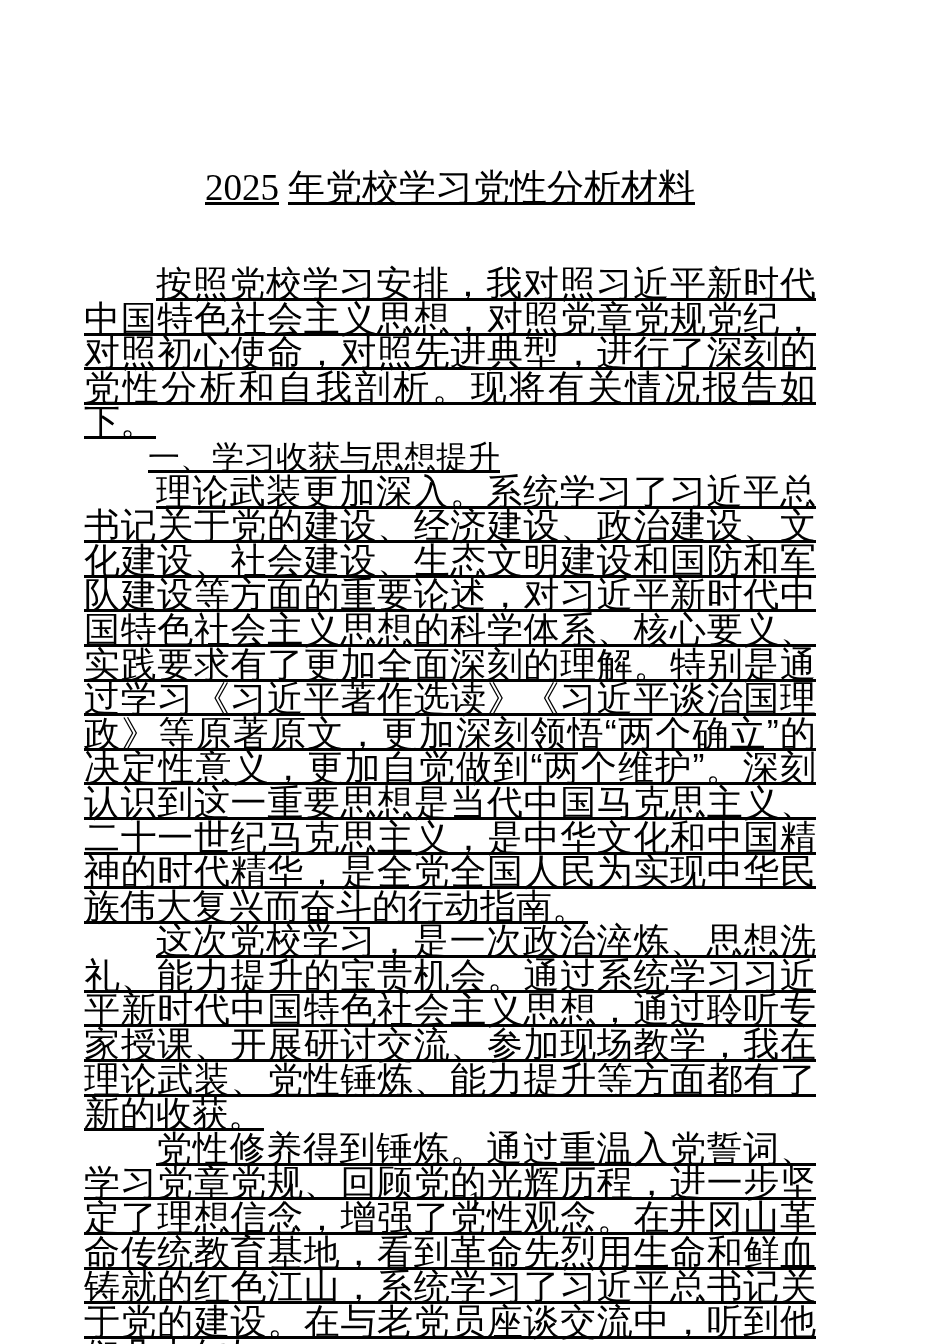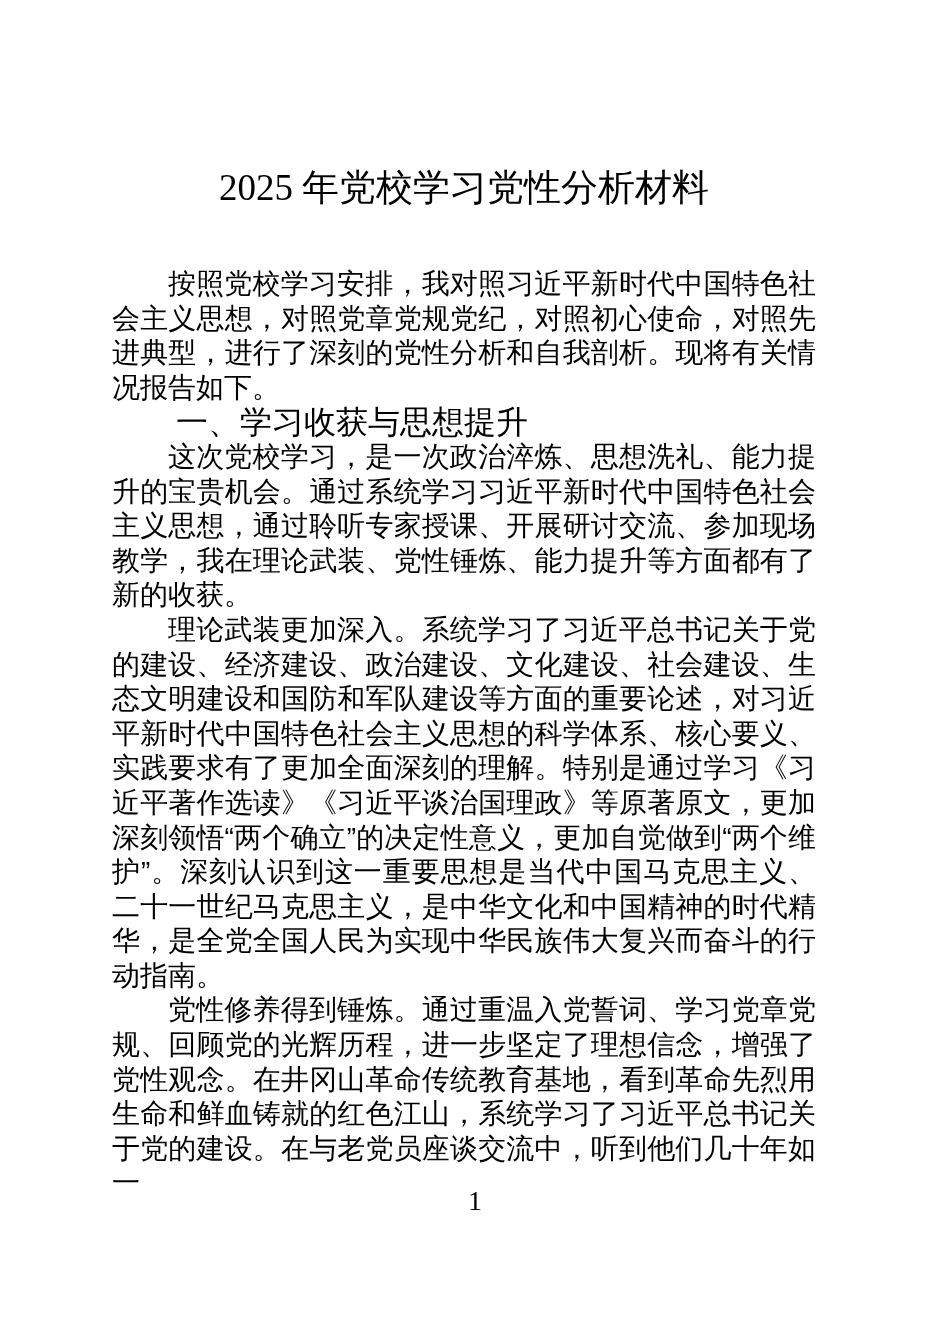--- a/index.html
+++ b/index.html
@@ -7,40 +7,41 @@
     padding: 0;
     background: #ffffff;
   }
   .page {
     position: relative;
     width: 950px;
     height: 1344px;
     background: #ffffff;
     color: #000000;
     box-sizing: border-box;
-    padding: 165px 134px 0 112px;
+    padding: 165px 134px 0 84px;
     font-family: "Liberation Sans", sans-serif;
     overflow: hidden;
+    text-decoration: underline;
   }
   h1.doc-title {
     margin: 0 0 56px 0;
     font-size: 37px;
     line-height: 46px;
     font-weight: 400;
     text-align: center;
     white-space: nowrap;
     letter-spacing: 0;
   }
   .title-num {
     font-family: "Liberation Serif", serif;
     margin-right: 9px;
   }
   .para, .heading {
     margin: 0;
-    font-size: 28px;
+    font-size: 36px;
     line-height: 34.6px;
     font-weight: 400;
     text-align: justify;
     text-justify: inter-ideograph;
     text-indent: 2em;
     letter-spacing: 0;
   }
   .heading {
     font-size: 32px;
   }
@@ -60,21 +61,21 @@
 <body>
 
 <div class="page">
 
   <h1 class="doc-title"><span class="title-num">2025</span><span>年党校学习党性分析材料</span></h1>
 
   <p class="para">按照党校学习安排，我对照习近平新时代中国特色社会主义思想，对照党章党规党纪，对照初心使命，对照先进典型，进行了深刻的党性分析和自我剖析。现将有关情况报告如下。</p>
 
   <h2 class="heading">一、学习收获与思想提升</h2>
 
+  <p class="para">理论武装更加深入。系统学习了习近平总书记关于党的建设、经济建设、政治建设、文化建设、社会建设、生态文明建设和国防和军队建设等方面的重要论述，对习近平新时代中国特色社会主义思想的科学体系、核心要义、实践要求有了更加全面深刻的理解。特别是通过学习《习近平著作选读》《习近平谈治国理政》等原著原文，更加深刻领悟“两个确立”的决定性意义，更加自觉做到“两个维护”。深刻认识到这一重要思想是当代中国马克思主义、二十一世纪马克思主义，是中华文化和中国精神的时代精华，是全党全国人民为实现中华民族伟大复兴而奋斗的行动指南。</p>
+
   <p class="para">这次党校学习，是一次政治淬炼、思想洗礼、能力提升的宝贵机会。通过系统学习习近平新时代中国特色社会主义思想，通过聆听专家授课、开展研讨交流、参加现场教学，我在理论武装、党性锤炼、能力提升等方面都有了新的收获。</p>
-
-  <p class="para">理论武装更加深入。系统学习了习近平总书记关于党的建设、经济建设、政治建设、文化建设、社会建设、生态文明建设和国防和军队建设等方面的重要论述，对习近平新时代中国特色社会主义思想的科学体系、核心要义、实践要求有了更加全面深刻的理解。特别是通过学习《习近平著作选读》《习近平谈治国理政》等原著原文，更加深刻领悟“两个确立”的决定性意义，更加自觉做到“两个维护”。深刻认识到这一重要思想是当代中国马克思主义、二十一世纪马克思主义，是中华文化和中国精神的时代精华，是全党全国人民为实现中华民族伟大复兴而奋斗的行动指南。</p>
 
   <p class="para">党性修养得到锤炼。通过重温入党誓词、学习党章党规、回顾党的光辉历程，进一步坚定了理想信念，增强了党性观念。在井冈山革命传统教育基地，看到革命先烈用生命和鲜血铸就的红色江山，系统学习了习近平总书记关于党的建设。在与老党员座谈交流中，听到他们几十年如一</p>
 
   <div class="page-footer">1</div>
 
 </div>
 
 </body></html>

